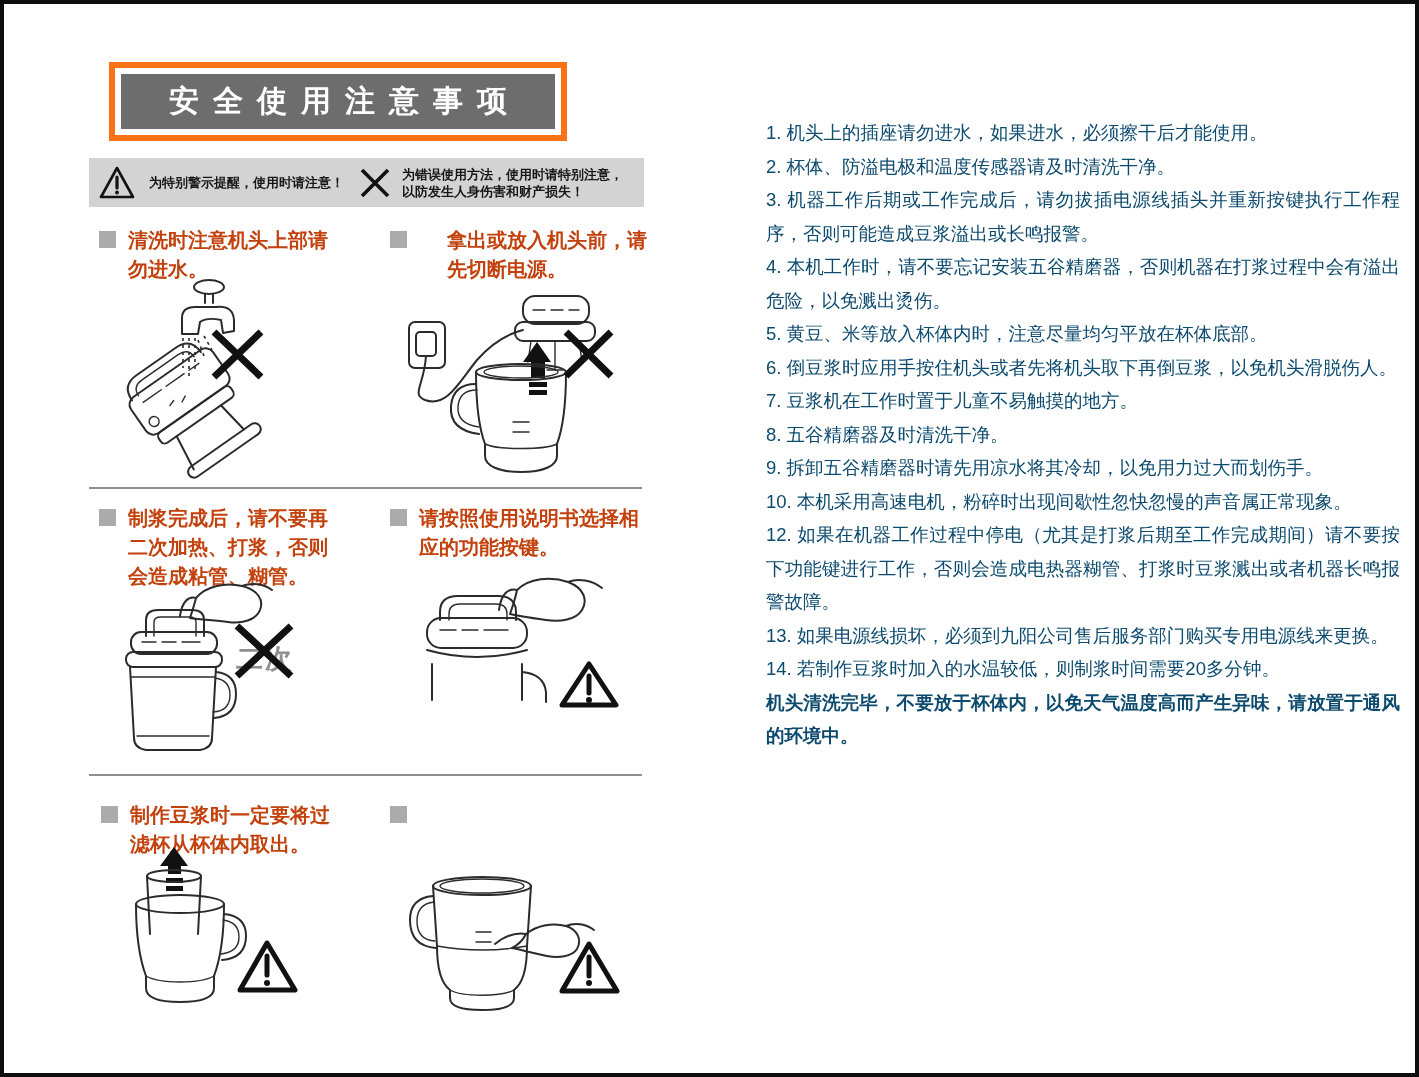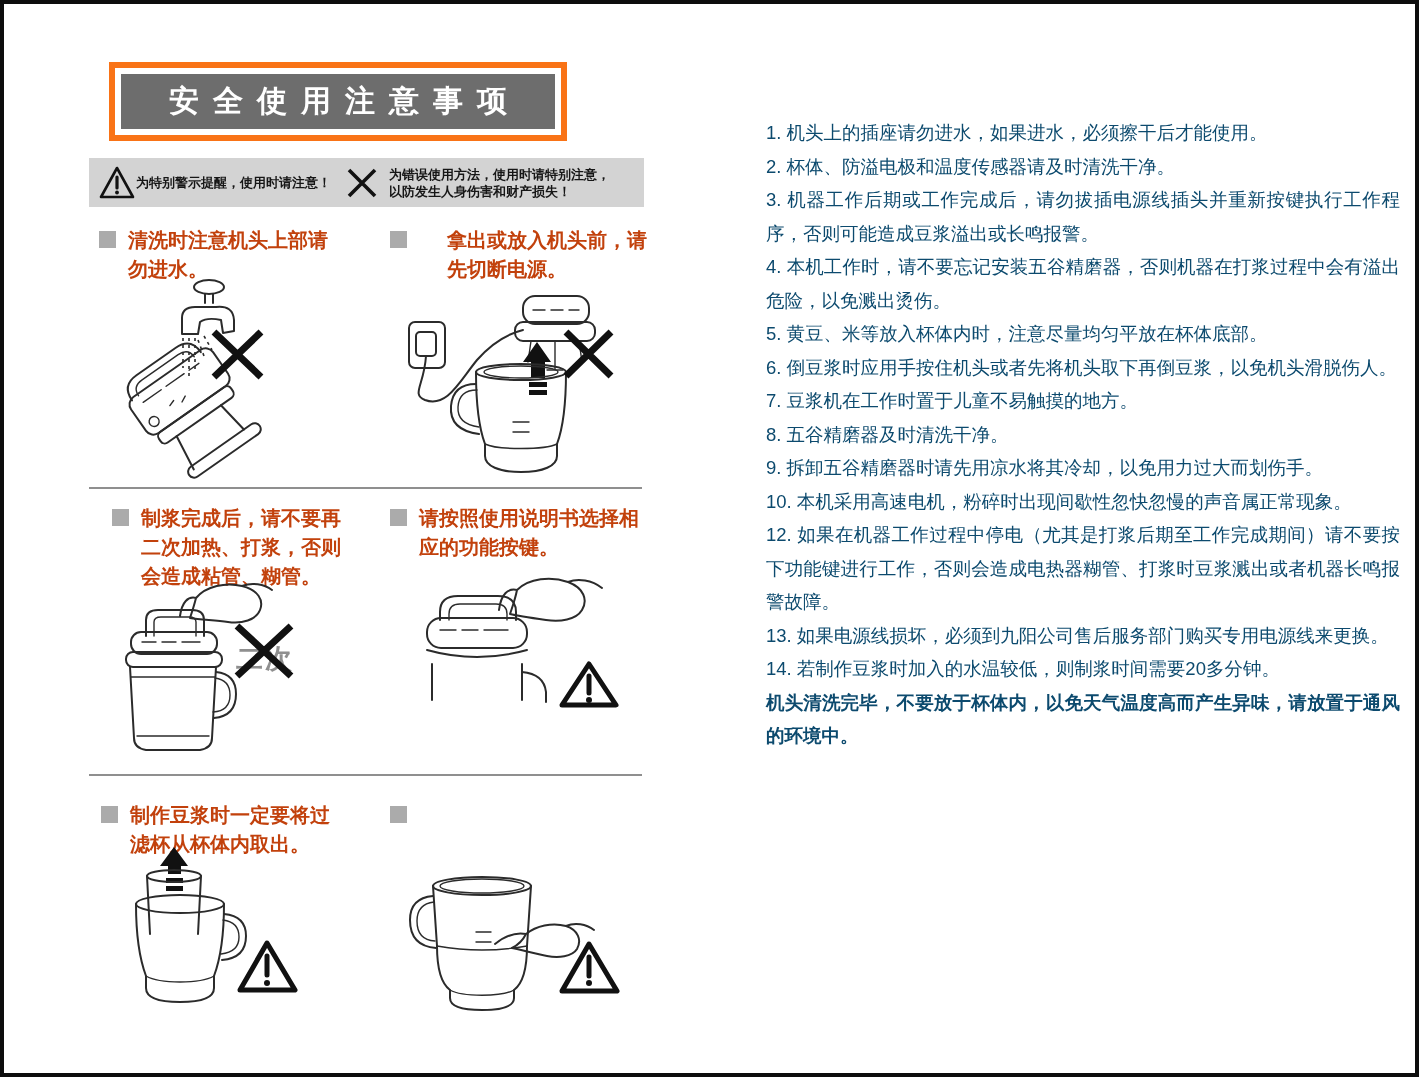--- a/index.html
+++ b/index.html
@@ -20,21 +20,21 @@
     font-size: 30px; font-weight: bold; letter-spacing: 14px;
     padding-left: 14px; 
     white-space: nowrap;
   }
   
   .legend {
     position: absolute; left: 85px; top: 154px; width: 555px; height: 49px;
     background: #d3d3d3; display: flex; align-items: center;
   }
   .legend svg { flex-shrink: 0; }
-  .legend-caution-text { font-size: 13px; font-weight: bold; white-space: nowrap; }
+  .legend-caution-text { font-size: 13px; font-weight: bold; margin-left: 13px; white-space: nowrap; }
   .legend-error-text { font-size: 13px; font-weight: bold; margin-left: 10px; line-height: 17px; }
   .legend .tri { margin-left: 9px; }
   .legend .xx { margin-left: 14px; }
   
   .warn-head { position: absolute; display: flex; }
   .warn-head .bullet {
     width: 17px; height: 17px; background: #ababab; flex-shrink: 0;
     margin-top: 5px; margin-right: 12px;
   }
   .warn-head .htxt { font-size: 20px; font-weight: bold; line-height: 29px; color: #c2410c; }
@@ -137,21 +137,21 @@
       <path d="M86 158 C98 164 146 164 158 158" class="thin"></path>
       <path d="M77 98 Q54 98 52 120 Q50 144 80 148" class="line"></path>
       <path d="M78 104 Q60 104 59 121 Q58 138 80 141" class="thin"></path>
       <path d="M114 136 L130 136 M114 146 L130 146" class="thin"></path>
       <path d="M167 46 L212 90 M212 46 L167 90" class="xmark"></path>
     </svg>
   </div>
 
   <div class="divider" style="top:483px;"></div>
 
-  <div class="warn-head" style="left:95px; top:500px; width:250px;justify-content:flex-end;">
+  <div class="warn-head" style="left:95px; top:500px; width:250px;">
     <span class="bullet"></span>
     <span class="htxt" style="width:208px;">制浆完成后，请不要再二次加热、打浆，否则会造成粘管、糊管。</span>
   </div>
   <div class="warn-head" style="left:386px; top:500px; width:262px;">
     <span class="bullet"></span>
     <span class="htxt" style="width:226px;">请按照使用说明书选择相应的功能按键。</span>
   </div>
 
   <div class="art" style="left:100px; top:572px;">
     <svg width="200" height="190" viewBox="0 0 200 190">

